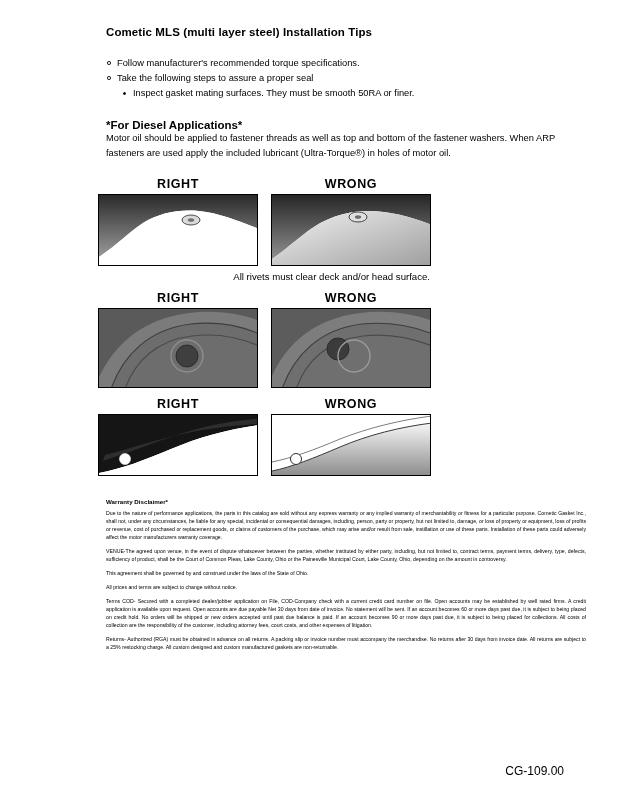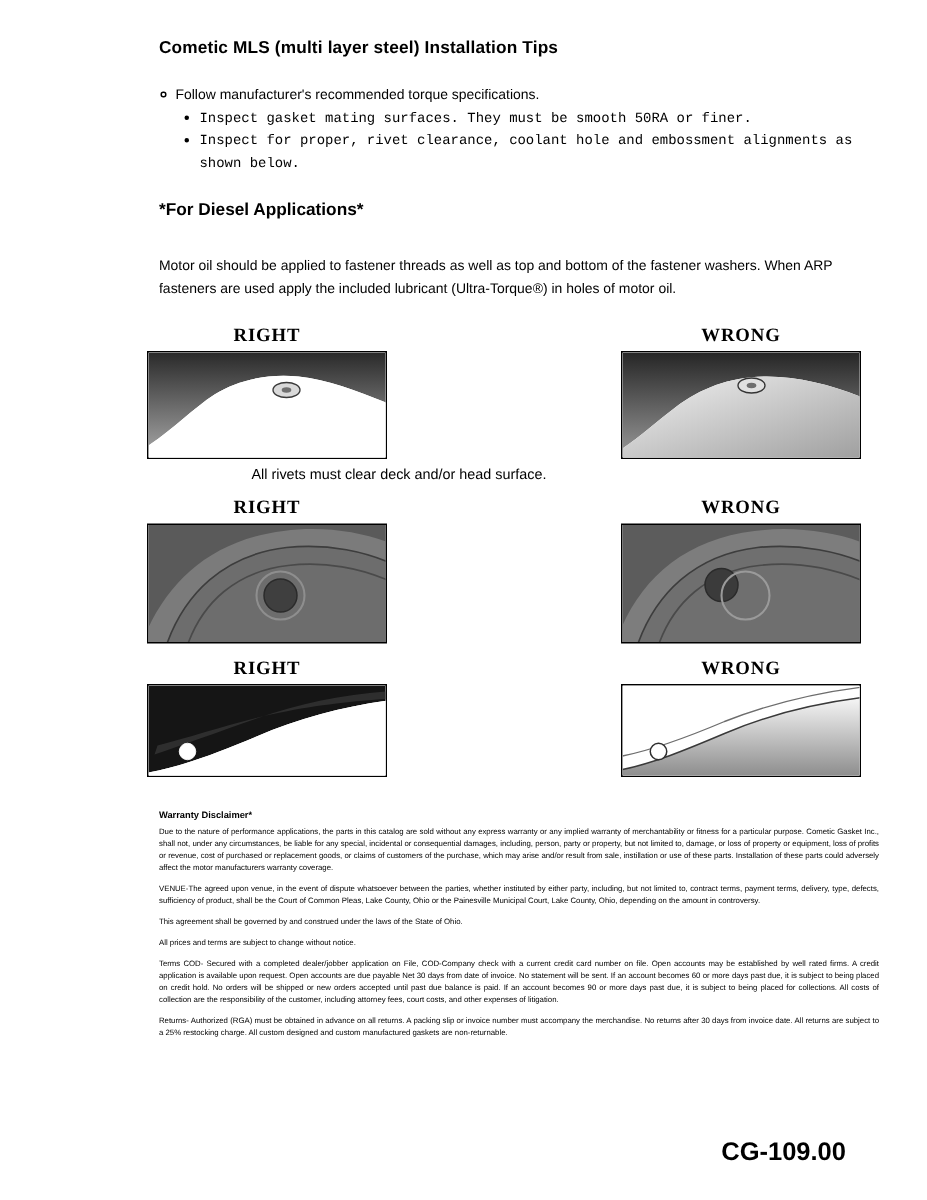--- a/index.html
+++ b/index.html
@@ -51,59 +51,57 @@
     box-sizing: border-box;
   }
   .subbullets {
     margin: 0;
     padding: 0;
     list-style: none;
   }
   .subbullets > li {
     position: relative;
     padding-left: 13px;
-    font-family: Liberation Mono, monospace;
   }
   .subbullets > li::before {
     content: "";
     position: absolute;
     left: 3px;
     top: 5.5px;
     width: 3.4px;
     height: 3.4px;
     background: #000;
     border-radius: 50%;
   }
   h2.section {
     font-size: 11.5px;
     font-weight: bold;
-    margin: 18px 0 24px 62px;
+    margin: 18px 0 0 62px;
   }
   p.para {
     margin: 0 0 10px 62px;
     font-size: 9.3px;
     line-height: 1.58;
     max-width: 470px;
   }
   p.note {
     margin: 13px 0 0 62px;
     font-size: 9.3px;
   }
 
   
   .figures {
     margin: 16px 0 0 0;
     position: relative;
   }
   .figrow {
     display: flex;
-    gap: 2px;
-    justify-content: space-between;
+    gap: 13px;
+    justify-content: flex-start;
     margin-left: 54px;
-    font-family: Liberation Serif, serif;
   }
   .figcol {
     width: 160px;
   }
   .figlabel {
     text-align: center;
     font-size: 12.5px;
     font-weight: bold;
     letter-spacing: 0.6px;
     margin-bottom: 3px;
@@ -115,21 +113,21 @@
     position: relative;
     overflow: hidden;
     background: #ffffff;
     box-sizing: border-box;
   }
   .figbox.tall { height: 80px; }
   .figbox.short { height: 62px; }
   .capt {
     font-size: 9.6px;
     margin: 5px 0 0 4px;
-    text-align: center;
+    text-align: right;
   }
   .captwrap {
     margin-left: 54px;
     width: 332px;
   }
   .captwrap.indent2 { margin-left: 58px; }
 
   
   .callouts {
     position: absolute;
@@ -156,37 +154,37 @@
     font-size: 5.2px;
     line-height: 1.55;
     text-align: justify;
   }
   .warranty p { margin: 0 0 6px 0; }
 
   .docnum {
     position: absolute;
     right: 54px;
     bottom: 22px;
-    font-size: 17px;
-    font-weight: bold;
+    font-size: 12px;
+    font-weight: normal;
   }
 </style>
 </head>
 <body>
 
 <div class="page">
 
   <h1 class="title">Cometic MLS (multi layer steel) Installation Tips</h1>
 
   <ul class="bullets">
     <li>Follow manufacturer's recommended torque specifications.</li>
+    <li>Take the following steps to assure a proper seal</li>
   </ul>
   <ul class="bullets subbullets" style="margin-left:76px;">
     <li>Inspect gasket mating surfaces.  They must be smooth 50RA or finer.</li>
-    <li>Inspect for proper, rivet clearance, coolant hole and embossment alignments as shown below.</li>
   </ul>
 
   <h2 class="section">*For Diesel Applications*</h2>
   <p class="para">Motor oil should be applied to fastener threads as well as top and bottom of the fastener washers. When ARP fasteners are used apply the included lubricant (Ultra-Torque®) in holes of motor oil.</p>
 
   <div class="figures">
 
     <div class="figrow">
       <div class="figcol">
         <div class="figlabel">RIGHT</div>

